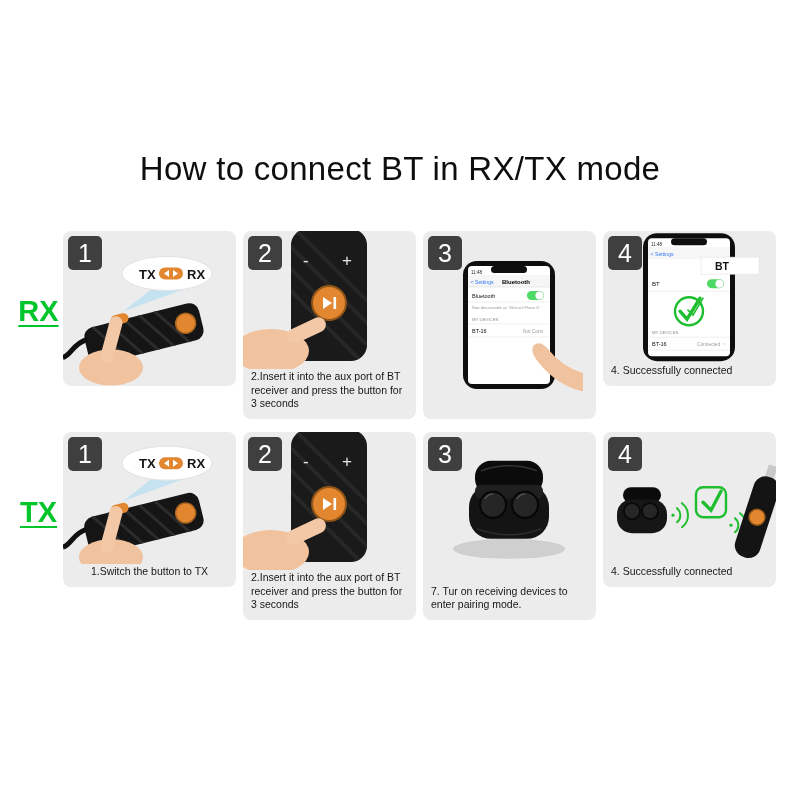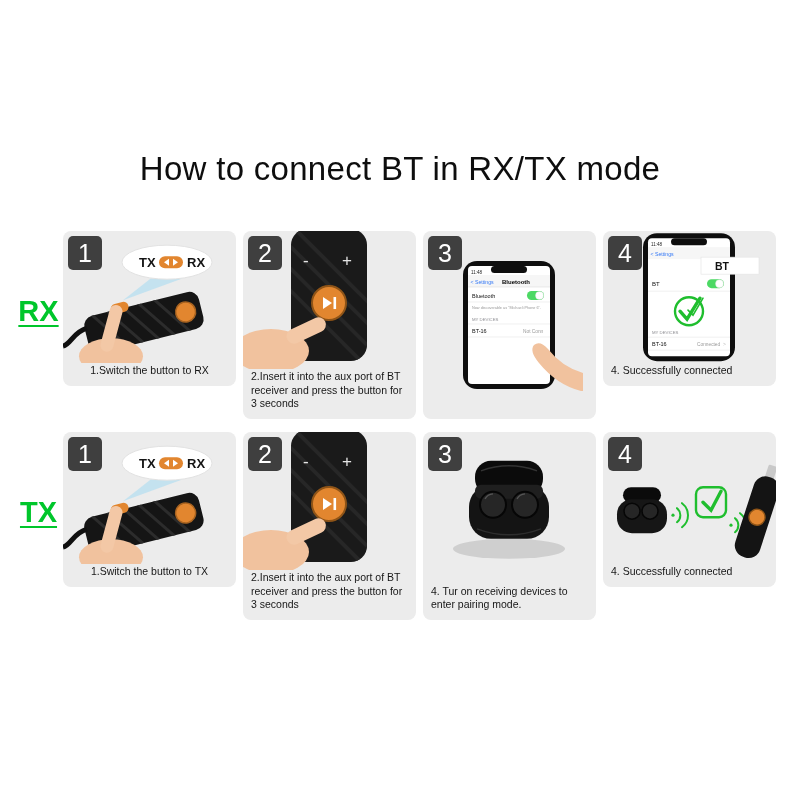--- a/index.html
+++ b/index.html
@@ -67,21 +67,20 @@
             <rect x="52" y="60" width="18" height="10" rx="5" fill="#e2862f"></rect>
             <circle cx="124" cy="85" r="10" fill="#e2862f" stroke="#a86320" stroke-width="1.5"></circle>
           </g>
           <path d="M24 92 C 10 96 8 108 0 110" stroke="#101010" stroke-width="5" fill="none"></path>
           <g>
             <ellipse cx="48" cy="120" rx="32" ry="18" fill="#f1c29e"></ellipse>
             <rect x="42" y="68" width="13" height="48" rx="6.5" fill="#f3c8a6" transform="rotate(15 48 92)"></rect>
           </g>
         </svg>
       </div>
-      <p class="caption center">1.Switch the button to RX</p>
     </div>
 
     <div class="panel tall">
       <span class="badge">2</span>
       <div class="illus">
         <svg viewBox="0 0 173 122" preserveAspectRatio="xMidYMid meet">
           <defs>
               <clipPath id="devB1">
                 <rect x="48" y="-10" width="76" height="132" rx="16"></rect>
               </clipPath>
@@ -260,21 +259,21 @@
             <rect x="46" y="38" width="80" height="54" rx="22" fill="#141414"></rect>
             <rect x="52" y="38" width="68" height="14" rx="6" fill="#1f1f1f"></rect>
             <circle cx="70" cy="58" r="13" fill="#262626" stroke="#060606" stroke-width="2"></circle>
             <circle cx="102" cy="58" r="13" fill="#262626" stroke="#060606" stroke-width="2"></circle>
             <path d="M62 52 a10 10 0 0 1 8 -5" stroke="#555555" stroke-width="1.4" fill="none"></path>
             <path d="M94 52 a10 10 0 0 1 8 -5" stroke="#555555" stroke-width="1.4" fill="none"></path>
             <path d="M54 82 Q 86 94 118 82" stroke="#2e2e2e" stroke-width="1.5" fill="none"></path>
           </g>
         </svg>
       </div>
-      <p class="caption">4. Tur on receiving devices to enter pairing mode.</p>
+      <p class="caption">7. Tur on receiving devices to enter pairing mode.</p>
     </div>
 
     <div class="panel short">
       <span class="badge">4</span>
       <div class="illus">
         <svg viewBox="0 0 173 122" preserveAspectRatio="xMidYMid meet">
           <g>
             <rect x="20" y="50" width="38" height="16" rx="8" fill="#0b0b0b"></rect>
             <rect x="14" y="62" width="50" height="34" rx="15" fill="#161616"></rect>
             <circle cx="29" cy="74" r="8" fill="#262626" stroke="#060606" stroke-width="1.5"></circle>

